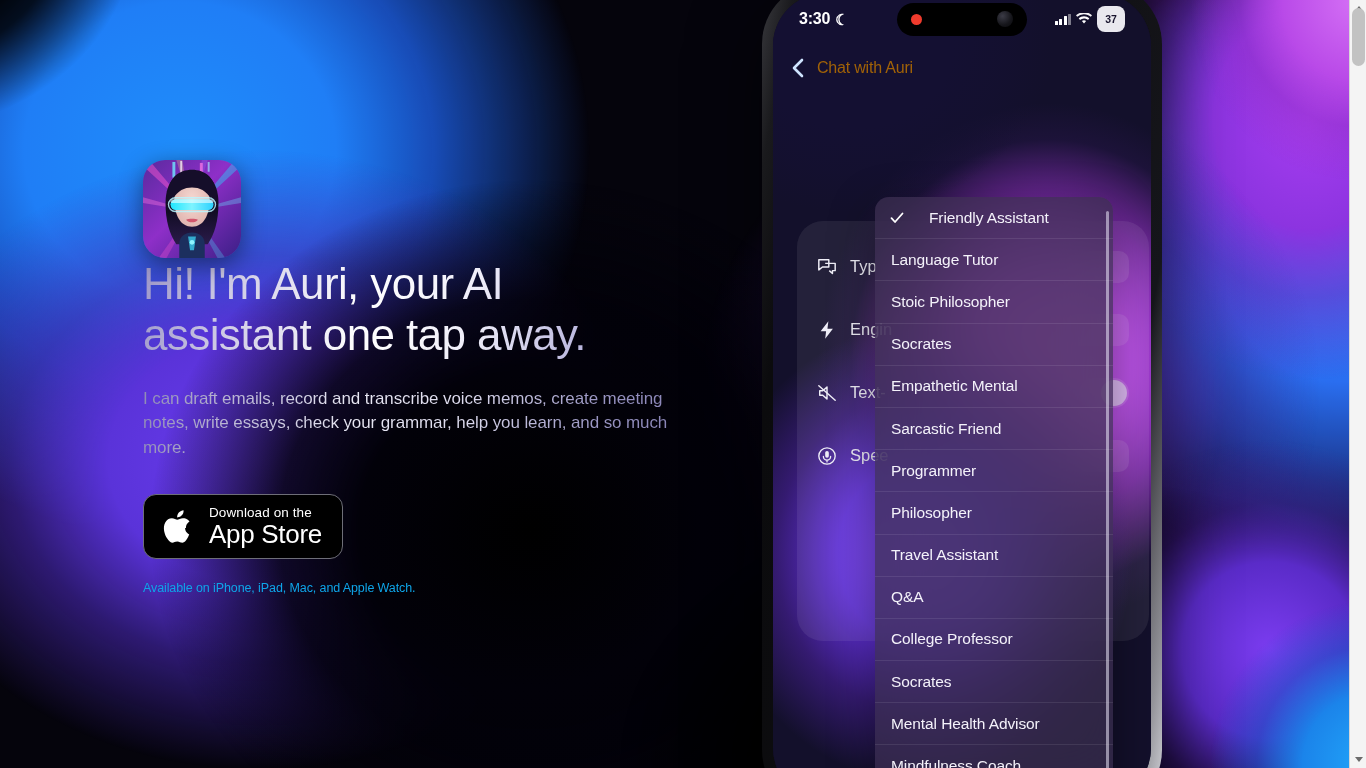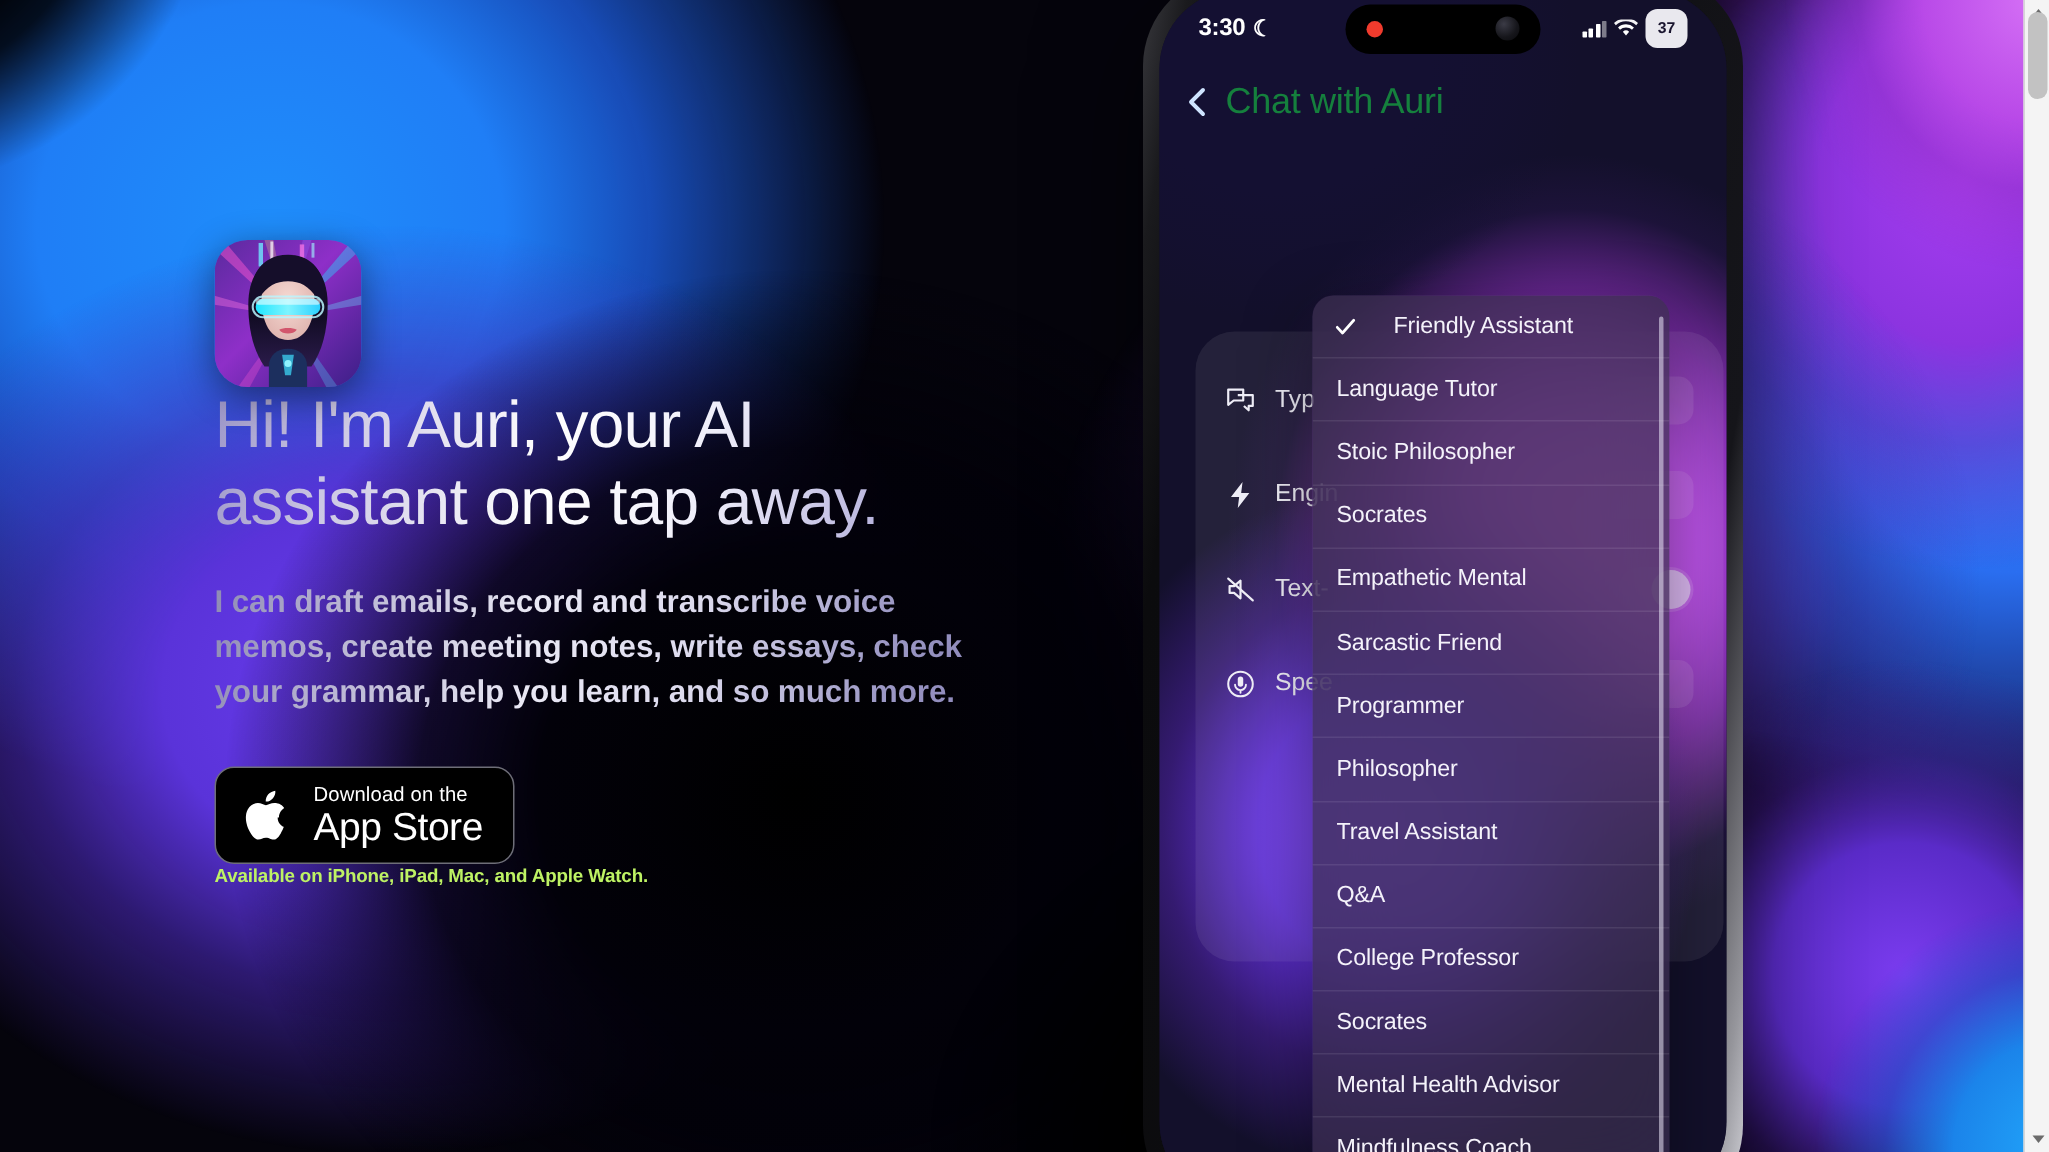--- a/index.html
+++ b/index.html
@@ -85,23 +85,23 @@
     font-weight: 400;
     letter-spacing: -0.6px;
     background: linear-gradient(100deg, #9d97c9 0%, #cdc9e4 16%, #ffffff 42%, #efeefa 62%, #b2aeda 86%, #9f9ad0 100%);
     -webkit-background-clip: text;
     background-clip: text;
     color: transparent;
     -webkit-text-fill-color: transparent;
   }
   .hero-sub {
     margin-top: 26px;
-    font-size: 21px;
+    font-size: 17px;
     line-height: 1.43;
-    font-weight: 700;
+    font-weight: 400;
     letter-spacing: -0.1px;
     background: linear-gradient(100deg, #8e8ab4 0%, #b4b0cf 14%, #e9e8f4 40%, #dddbee 60%, #9b97c4 84%, #8883b6 100%);
     -webkit-background-clip: text;
     background-clip: text;
     color: transparent;
     -webkit-text-fill-color: transparent;
   }
 
   .store-btn {
     margin-top: 34px;
@@ -116,24 +116,24 @@
   .store-btn .apple { width: 34px; height: 40px; flex: none; }
   .store-btn .labels { display: flex; flex-direction: column; line-height: 1; }
   .store-btn .small {
     color: #fff; font-size: 13.5px; font-weight: 400; letter-spacing: 0.1px;
     margin-bottom: 2px;
   }
   .store-btn .big {
     color: #fff; font-size: 26px; font-weight: 500; letter-spacing: -0.3px;
   }
   .avail {
-    margin-top: 1px;
-    color: #bef264;
+    margin-top: 22px;
+    color: #0ea5e9;
     font-size: 12.5px;
-    font-weight: 700;
+    font-weight: 400;
     letter-spacing: -0.1px;
   }
 
   
   .phone {
     position: absolute; left: 762px; top: -18px;
     width: 400px; height: 830px;
     z-index: 8;
   }
   .phone-frame {
@@ -209,21 +209,21 @@
   }
 
   
   .nav-bar {
     position: absolute; left: 0; right: 0; top: 52px; height: 46px;
     display: flex; align-items: center; gap: 10px;
     padding: 0 16px;
     z-index: 5;
   }
   .nav-back { width: 18px; height: 22px; flex: none; cursor: pointer; }
-  .nav-title { color: #15803d; font-size: 24px; font-weight: 400; letter-spacing: -0.2px; }
+  .nav-title { color: #a16207; font-size: 16px; font-weight: 400; letter-spacing: -0.2px; }
 
   
   .settings-card {
     position: absolute;
     left: 24px; top: 228px; width: 352px; height: 420px;
     background: rgba(255,255,255,0.075);
     border-radius: 26px;
     z-index: 6;
     padding: 14px 0;
   }

